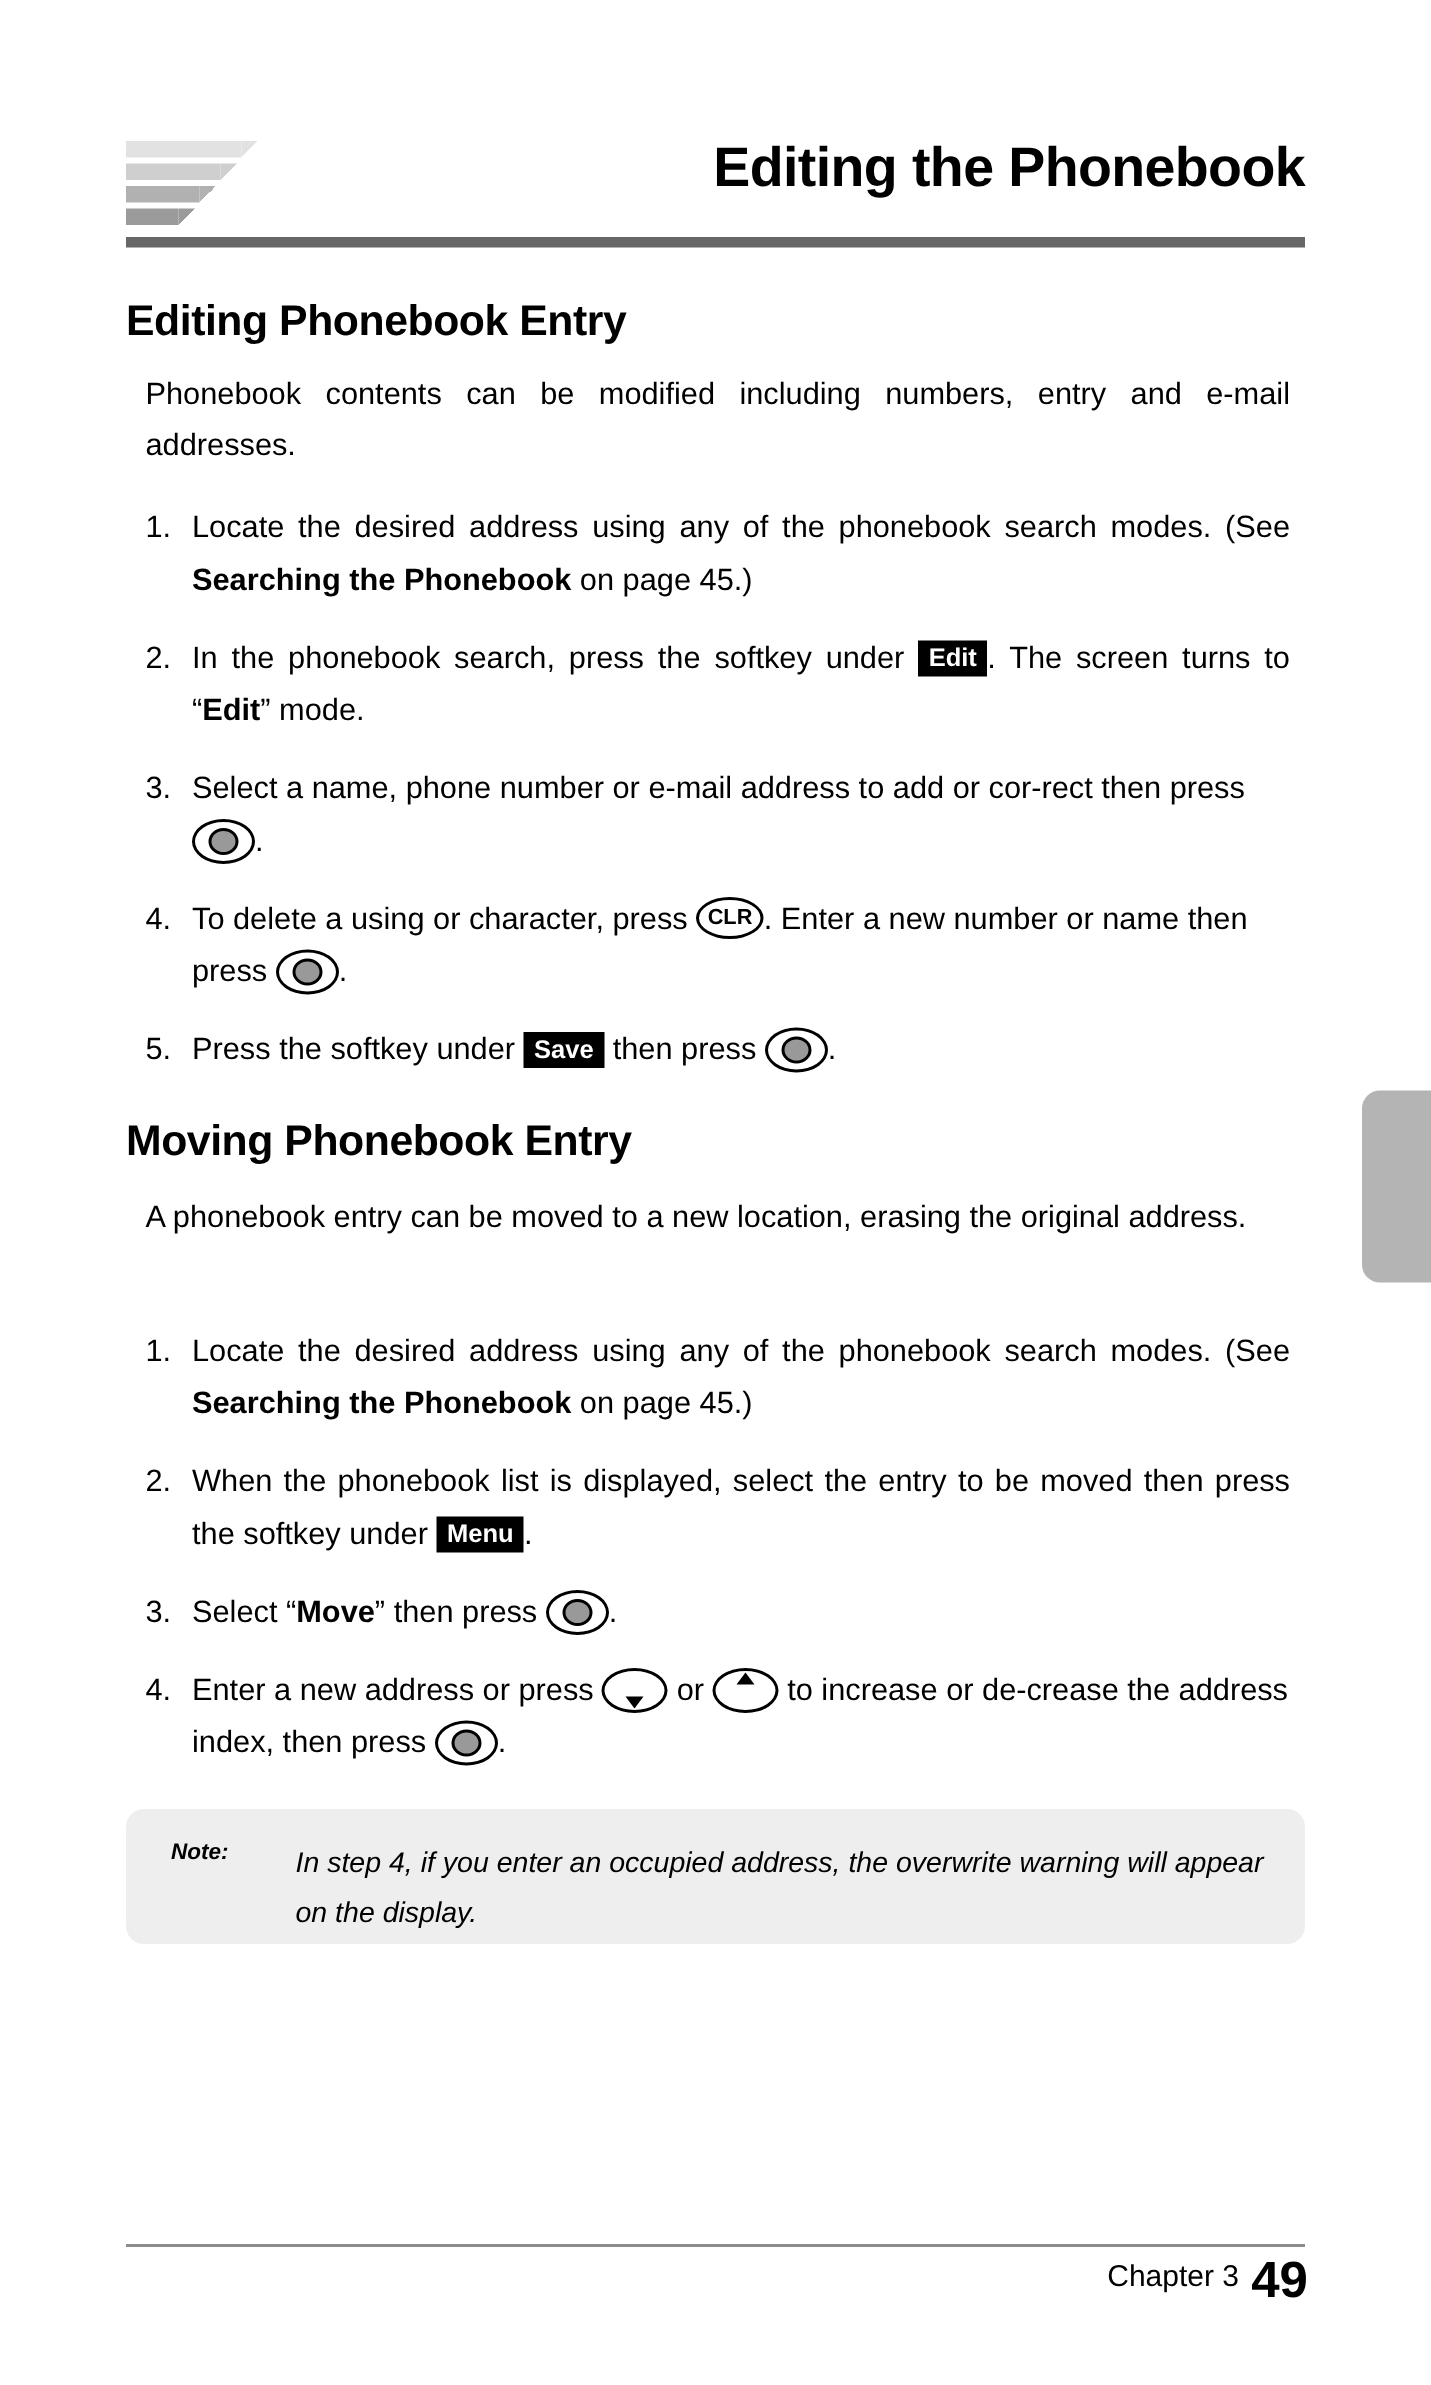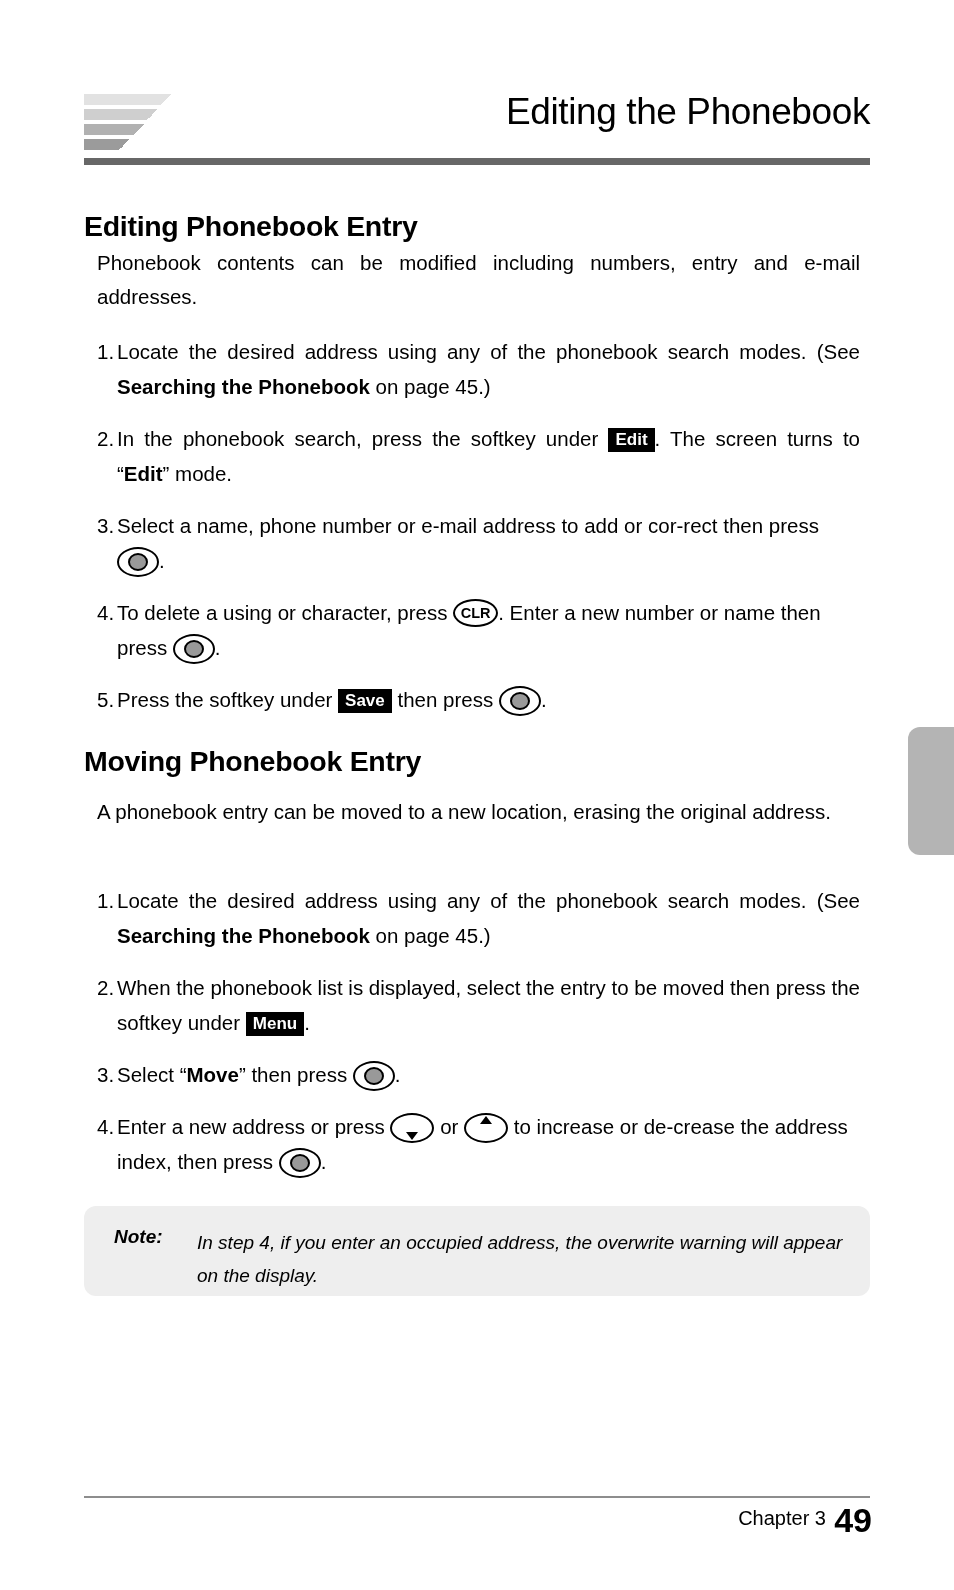--- a/index.html
+++ b/index.html
@@ -48,21 +48,21 @@
   .logo-bar .tip {
     position: absolute;
     top: 0; bottom: 0;
     width: 11px;
   }
   .header-title {
     position: absolute;
     right: 0;
     top: 0px;
     font-size: 37px;
-    font-weight: normal;
+    font-weight: bold;
     letter-spacing: -0.4px;
     white-space: nowrap;
     line-height: 1.1;
   }
   .header-rule {
     position: absolute;
     left: 84px;
     top: 158px;
     width: 786px;
     height: 7px;
@@ -93,21 +93,21 @@
   }
   .li .num {
     position: absolute;
     left: 0;
     top: 0;
     width: 32px;
     text-align: left;
   }
   .li .txt {
     display: block;
-    margin-left: 20px;
+    margin-left: 31px;
     text-align: justify;
     text-justify: inter-word;
   }
   .li .txt.nojust { text-align: left; }
 
   b, .bold { font-weight: bold; }
 
   
   .softkey {
     display: inline-block;
@@ -213,21 +213,21 @@
     top: 1206px;
     width: 786px;
     height: 90px;
     background: #eeeeee;
     border-radius: 12px;
   }
   .note-label {
     position: absolute;
     left: 30px;
     top: 20px;
-    font-size: 19px;
+    font-size: 15px;
     font-weight: bold;
     font-style: italic;
   }
   .note-text {
     position: absolute;
     left: 113px;
     top: 20px;
     width: 650px;
     font-size: 19px;
     font-style: italic;
@@ -292,21 +292,21 @@
       </div>
       <div class="logo-bar" style="top:45px; width:46px;">
         <div class="body" style="right:11px; background:#9b9b9b;"></div>
         <div class="tip" style="right:0; background:linear-gradient(to bottom right,#9b9b9b 50%, #ffffff 50%);"></div>
       </div>
     </div>
     <div class="header-title">Editing the Phonebook</div>
   </div>
   <div class="header-rule"></div>
 
-  <div class="h2" style="left:84px; top:198px;margin-top:12px;">Editing Phonebook Entry</div>
+  <div class="h2" style="left:84px; top:198px;">Editing Phonebook Entry</div>
 
   <div class="para" style="left:97px; top:246px; width:763px;">Phonebook contents can be modified including numbers, entry and e-mail addresses.</div>
 
   <div class="li" style="left:97px; top:334px; width:763px;">
     <span class="num">1.</span>
     <span class="txt"><span>Locate the desired address using any of the phonebook search modes. (See </span><b>Searching the Phonebook</b><span> on page 45.)</span></span>
   </div>
 
   <div class="li" style="left:97px; top:421px; width:763px;">
     <span class="num">2.</span>

